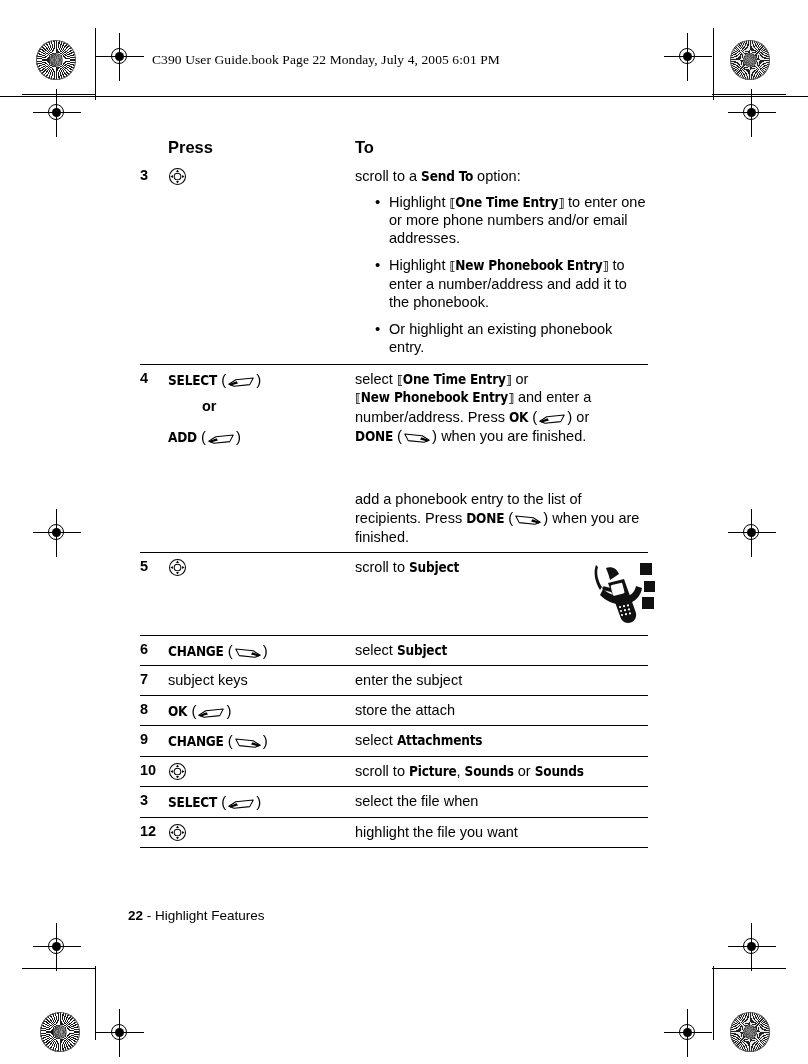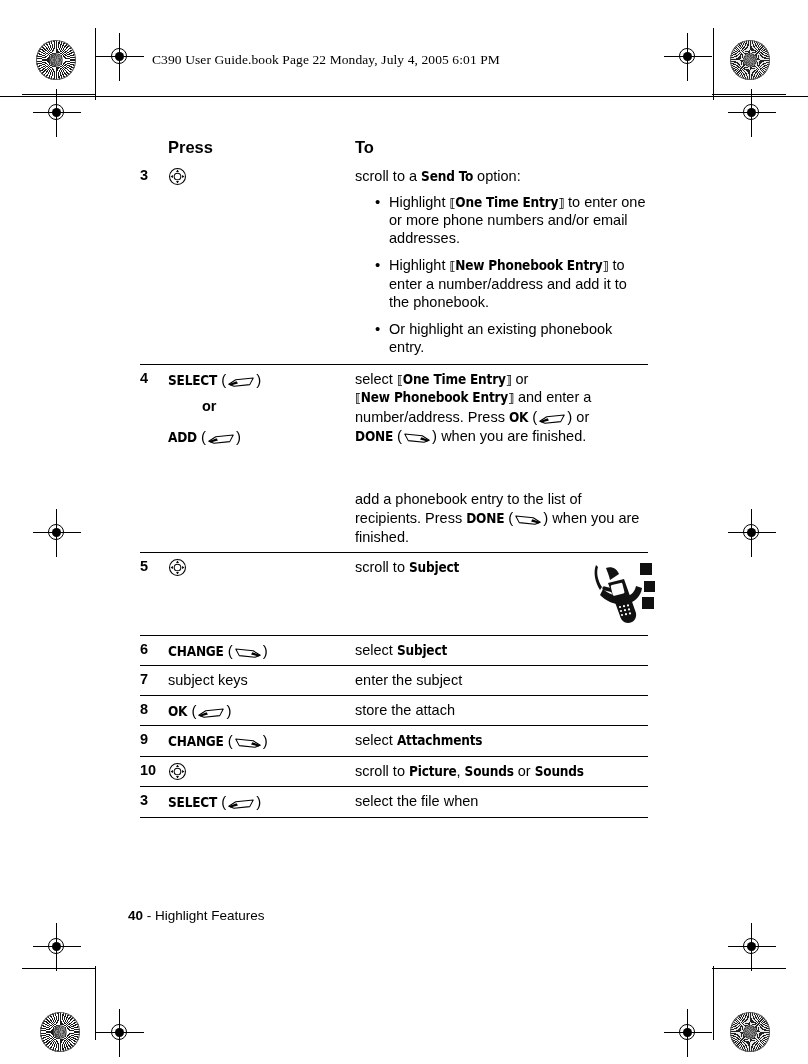--- a/index.html
+++ b/index.html
@@ -534,24 +534,40 @@
       <span class="paren">(</span><span class="softkey">
         <svg viewBox="0 0 34 16" width="30" height="14">
           <path d="M3 10.5 L11 5.5 L31 3.5 L27 11 L9 12.8 Z" fill="none" stroke="#000" stroke-width="1.2" stroke-linejoin="round"></path>
           <path d="M3.5 10.2 L12 7.2 L13.5 9.6 L5 12 Z" fill="#000"></path>
         </svg>
       </span><span class="paren">)</span>
     </td>
     <td class="tocell">select the file when</td>
   </tr>
 
+  <tr class="ruled">
+    <td class="numcell">12</td>
+    <td class="presscell">
+      <span class="navkey">
+        <svg viewBox="0 0 20 20" width="19" height="19">
+          <circle cx="10" cy="10" r="8.4" fill="none" stroke="#000" stroke-width="1.1"></circle>
+          <circle cx="10" cy="10" r="3.5" fill="none" stroke="#000" stroke-width="1.1"></circle>
+          <polygon points="10,2.6 11.5,5.2 8.5,5.2" fill="#000"></polygon>
+          <polygon points="10,17.4 11.5,14.8 8.5,14.8" fill="#000"></polygon>
+          <polygon points="2.6,10 5.2,8.5 5.2,11.5" fill="#000"></polygon>
+          <polygon points="17.4,10 14.8,8.5 14.8,11.5" fill="#000"></polygon>
+        </svg>
+      </span>
+    </td>
+    <td class="tocell">highlight the file you want</td>
+  </tr>
 
 
   <tr class="ruled">
     <td colspan="3" style="height:0; line-height:0;"></td>
   </tr>
 </tbody>
     </table>
 </div>
 
 <div class="footer">
-  <span class="pg">40</span><span> - </span><span>Highlight Features</span>
+  <span class="pg">22</span><span> - </span><span>Highlight Features</span>
 </div>
 
 </body></html>

